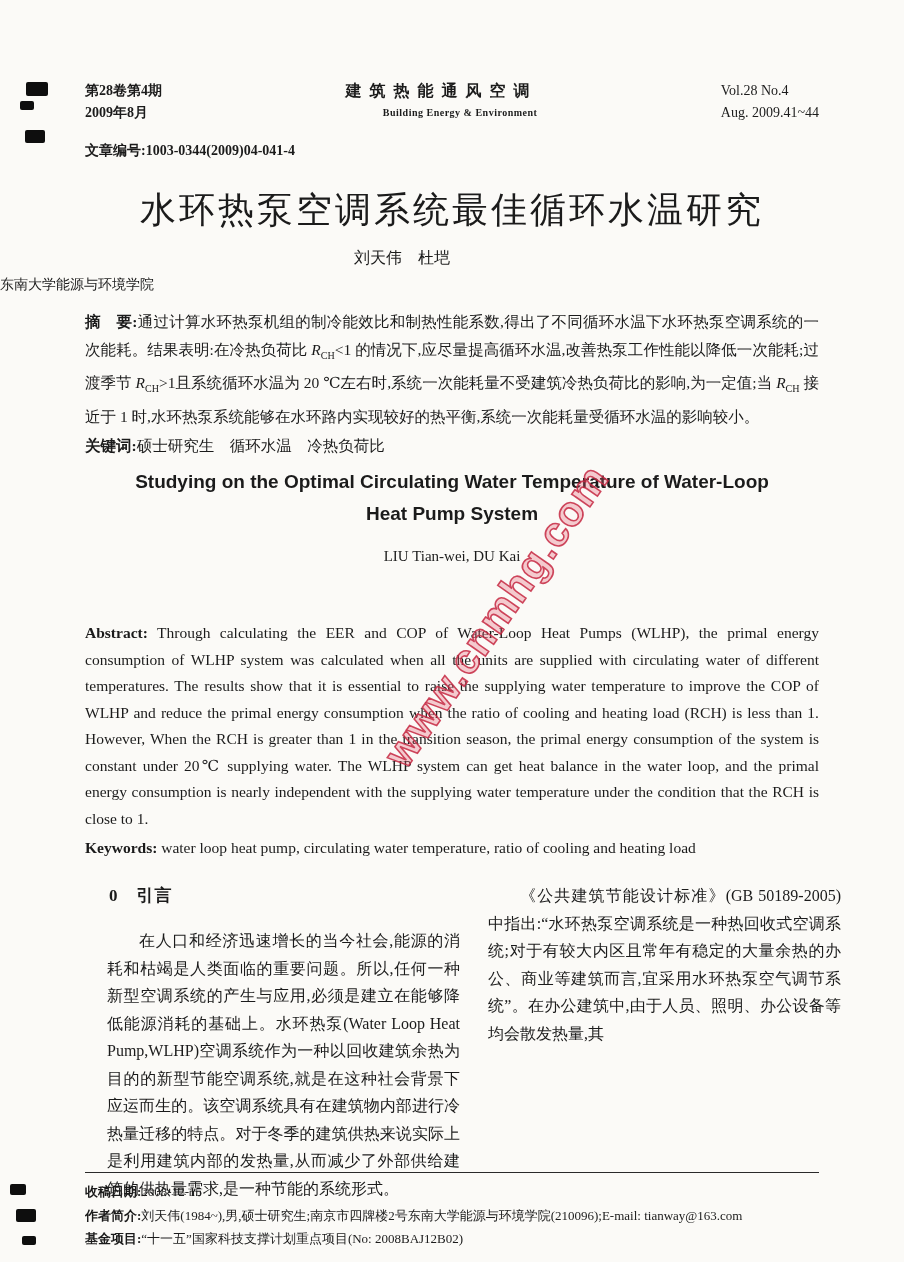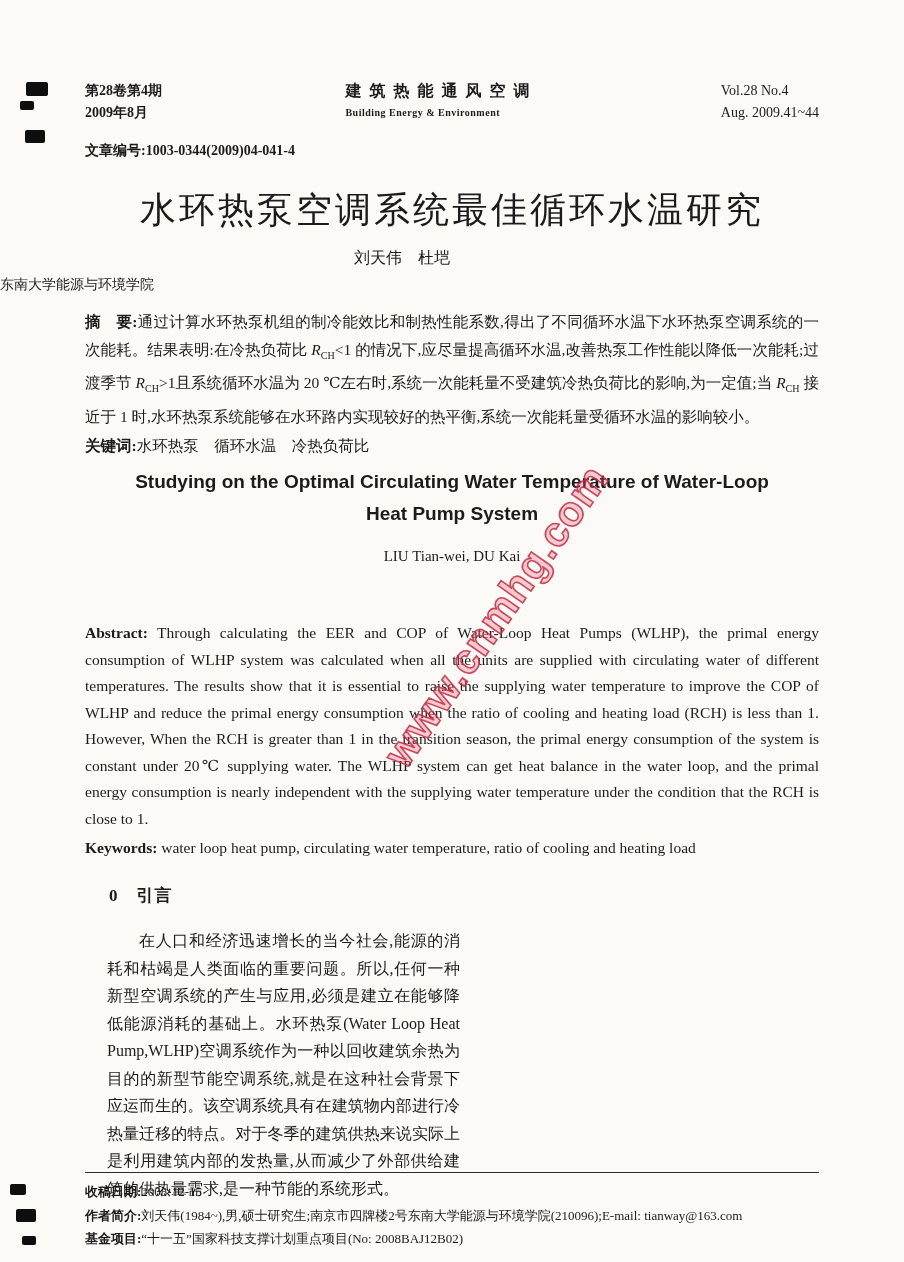--- a/index.html
+++ b/index.html
@@ -14,21 +14,21 @@
   .page { position: absolute; inset: 0; background: #fbfaf7; }
 
   .blot { position: absolute; background: #0e0e0e; border-radius: 2px; }
 
   .hdr {
     position: absolute; top: 80px; left: 85px; width: 734px;
     display: flex; justify-content: space-between;
     font-size: 14px; line-height: 22px;
   }
   .hdr-left { font-weight: bold; }
-  .hdr-center { text-align: left; }
+  .hdr-center { text-align: right; }
   .jname-cn { font-weight: bold; font-size: 16px; letter-spacing: 8px; }
   .jname-en { font-weight: bold; font-size: 10px; letter-spacing: 0.5px; }
   .hdr-right { text-align: left; }
 
   .artno { position: absolute; top: 142px; left: 85px; font-size: 14px; font-weight: bold; font-family: Liberation Serif, serif; }
 
   .title-cn {
     position: absolute; top: 186px; left: 0; width: 904px;
     text-align: center; font-size: 36px; font-weight: normal; letter-spacing: 3px;
   }
@@ -112,37 +112,38 @@
   </header>
 
   <div class="artno"><span class="lbl">文章编号:</span><span>1003-0344(2009)04-041-4</span></div>
 
   <h1 class="title-cn" style="margin:0">水环热泵空调系统最佳循环水温研究</h1>
   <div class="authors-cn">刘天伟 杜垲</div>
   <div class="affil-cn">东南大学能源与环境学院</div>
 
   <div class="abs-cn">
     <p><span class="lbl">摘 要:</span><span>通过计算水环热泵机组的制冷能效比和制热性能系数,得出了不同循环水温下水环热泵空调系统的一次能耗。结果表明:在冷热负荷比 </span><span class="var">R</span><sub>CH</sub><span>&lt;1 的情况下,应尽量提高循环水温,改善热泵工作性能以降低一次能耗;过渡季节 </span><span class="var">R</span><sub>CH</sub><span>&gt;1且系统循环水温为 20 ℃左右时,系统一次能耗量不受建筑冷热负荷比的影响,为一定值;当 </span><span class="var">R</span><sub>CH</sub><span> 接近于 1 时,水环热泵系统能够在水环路内实现较好的热平衡,系统一次能耗量受循环水温的影响较小。</span></p>
-    <p class="kw"><span class="lbl">关键词:</span><span>水环热泵 循环水温 冷热负荷比</span></p>
+    <p class="kw"><span class="lbl">关键词:</span><span>硕士研究生 循环水温 冷热负荷比</span></p>
   </div>
 
   <h2 class="title-en" style="margin:0">Studying on the Optimal Circulating Water Temperature of Water-Loop Heat Pump System</h2>
   <div class="authors-en">LIU Tian-wei, DU Kai</div>
 
   <div class="abs-en">
     <p><span class="lbl">Abstract:</span><span> Through calculating the EER and COP of Water-Loop Heat Pumps (WLHP), the primal energy consumption of WLHP system was calculated when all the units are supplied with circulating water of different temperatures. The results show that it is essential to raise the supplying water temperature to improve the COP of WLHP and reduce the primal energy consumption when the ratio of cooling and heating load (RCH) is less than 1. However, When the RCH is greater than 1 in the transition season, the primal energy consumption of the system is constant under 20℃ supplying water. The WLHP system can get heat balance in the water loop, and the primal energy consumption is nearly independent with the supplying water temperature under the condition that the RCH is close to 1.</span></p>
     <p class="kw"><span class="lbl">Keywords:</span><span> water loop heat pump, circulating water temperature, ratio of cooling and heating load</span></p>
   </div>
 
   <div class="col col-left">
     <div class="sec-h">0 引言</div>
     <p>在人口和经济迅速增长的当今社会,能源的消耗和枯竭是人类面临的重要问题。所以,任何一种新型空调系统的产生与应用,必须是建立在能够降低能源消耗的基础上。水环热泵(Water Loop Heat Pump,WLHP)空调系统作为一种以回收建筑余热为目的的新型节能空调系统,就是在这种社会背景下应运而生的。该空调系统具有在建筑物内部进行冷热量迁移的特点。对于冬季的建筑供热来说实际上是利用建筑内部的发热量,从而减少了外部供给建筑的供热量需求,是一种节能的系统形式。</p>
   </div>
 
   <div class="col col-right">
+    <p>《公共建筑节能设计标准》(GB 50189-2005)中指出:“水环热泵空调系统是一种热回收式空调系统;对于有较大内区且常年有稳定的大量余热的办公、商业等建筑而言,宜采用水环热泵空气调节系统”。在办公建筑中,由于人员、照明、办公设备等均会散发热量,其</p>
   </div>
 
   <div class="watermark">www.cnmhg.com</div>
 
   <footer class="footer">
     <div><span class="lbl">收稿日期:</span><span>2008-12-15</span></div>
     <div><span class="lbl">作者简介:</span><span>刘天伟(1984~),男,硕士研究生;南京市四牌楼2号东南大学能源与环境学院(210096);E-mail: tianway@163.com</span></div>
     <div><span class="lbl">基金项目:</span><span>“十一五”国家科技支撑计划重点项目(No: 2008BAJ12B02)</span></div>
   </footer>
 

